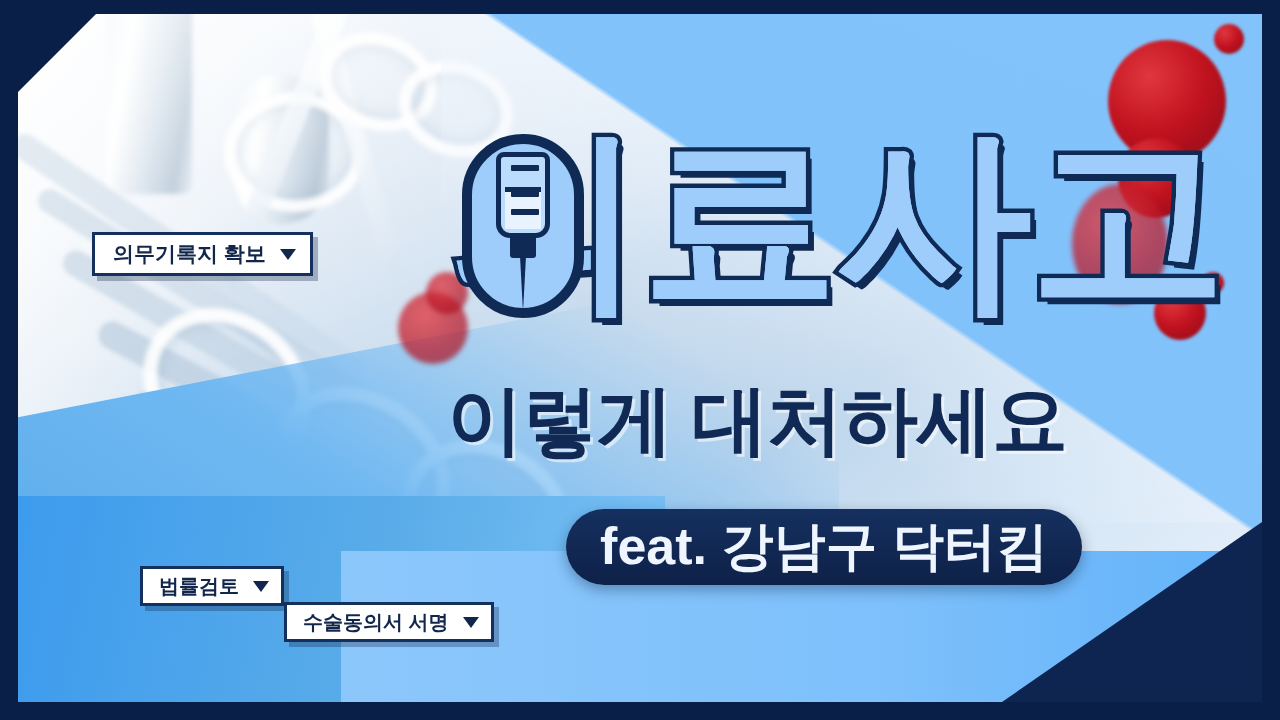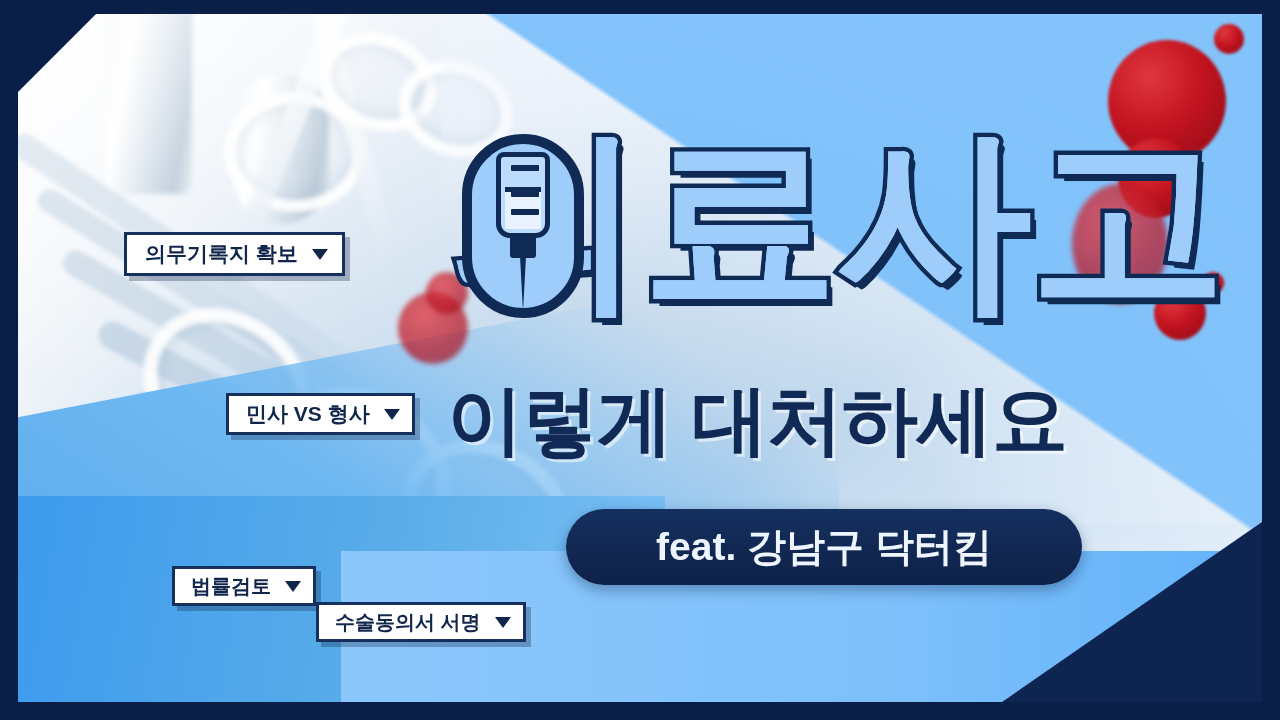--- a/index.html
+++ b/index.html
@@ -162,32 +162,31 @@
 
   
   .pill{
     position:absolute;left:548px;top:495px;width:516px;height:76px;
     background:linear-gradient(180deg,#15305f 0%,#0e2148 100%);
     border-radius:40px;
     display:flex;align-items:center;justify-content:center;
     box-shadow:0 5px 14px rgba(10,25,60,.35);
   }
   .pill span{
-    color:#eef5ff;font-size:39px;font-weight:700;letter-spacing:0px;white-space:nowrap;
+    color:#eef5ff;font-size:52px;font-weight:700;letter-spacing:0px;white-space:nowrap;
   }
 
   
   .chip{
     position:absolute;
     background:#ffffff;
     border:3px solid #16305e;
     box-shadow:5px 5px 0 rgba(13,32,70,.30);
     display:flex;align-items:center;gap:14px;
     box-sizing:border-box;
-    margin-left:32px;
   }
   .chip .lbl{
     color:#12264c;font-weight:600;white-space:nowrap;
   }
   .chip .caret{
     width:0;height:0;
     border-left:8px solid transparent;border-right:8px solid transparent;
     border-top:11px solid #12264c;
   }
 
@@ -272,24 +271,20 @@
 
     <div class="pill">
       <span>feat. 강남구 닥터킴</span>
     </div>
 
     <div class="chip" id="chip-records">
       <span class="lbl">의무기록지 확보</span>
       <span class="caret"></span>
     </div>
 
-    <div class="chip" id="chip-civil">
-      <span class="lbl">민사 VS 형사</span>
-      <span class="caret"></span>
-    </div>
 
     <div class="chip" id="chip-legal">
       <span class="lbl">법률검토</span>
       <span class="caret"></span>
     </div>
 
     <div class="chip" id="chip-consent">
       <span class="lbl">수술동의서 서명</span>
       <span class="caret"></span>
     </div>

